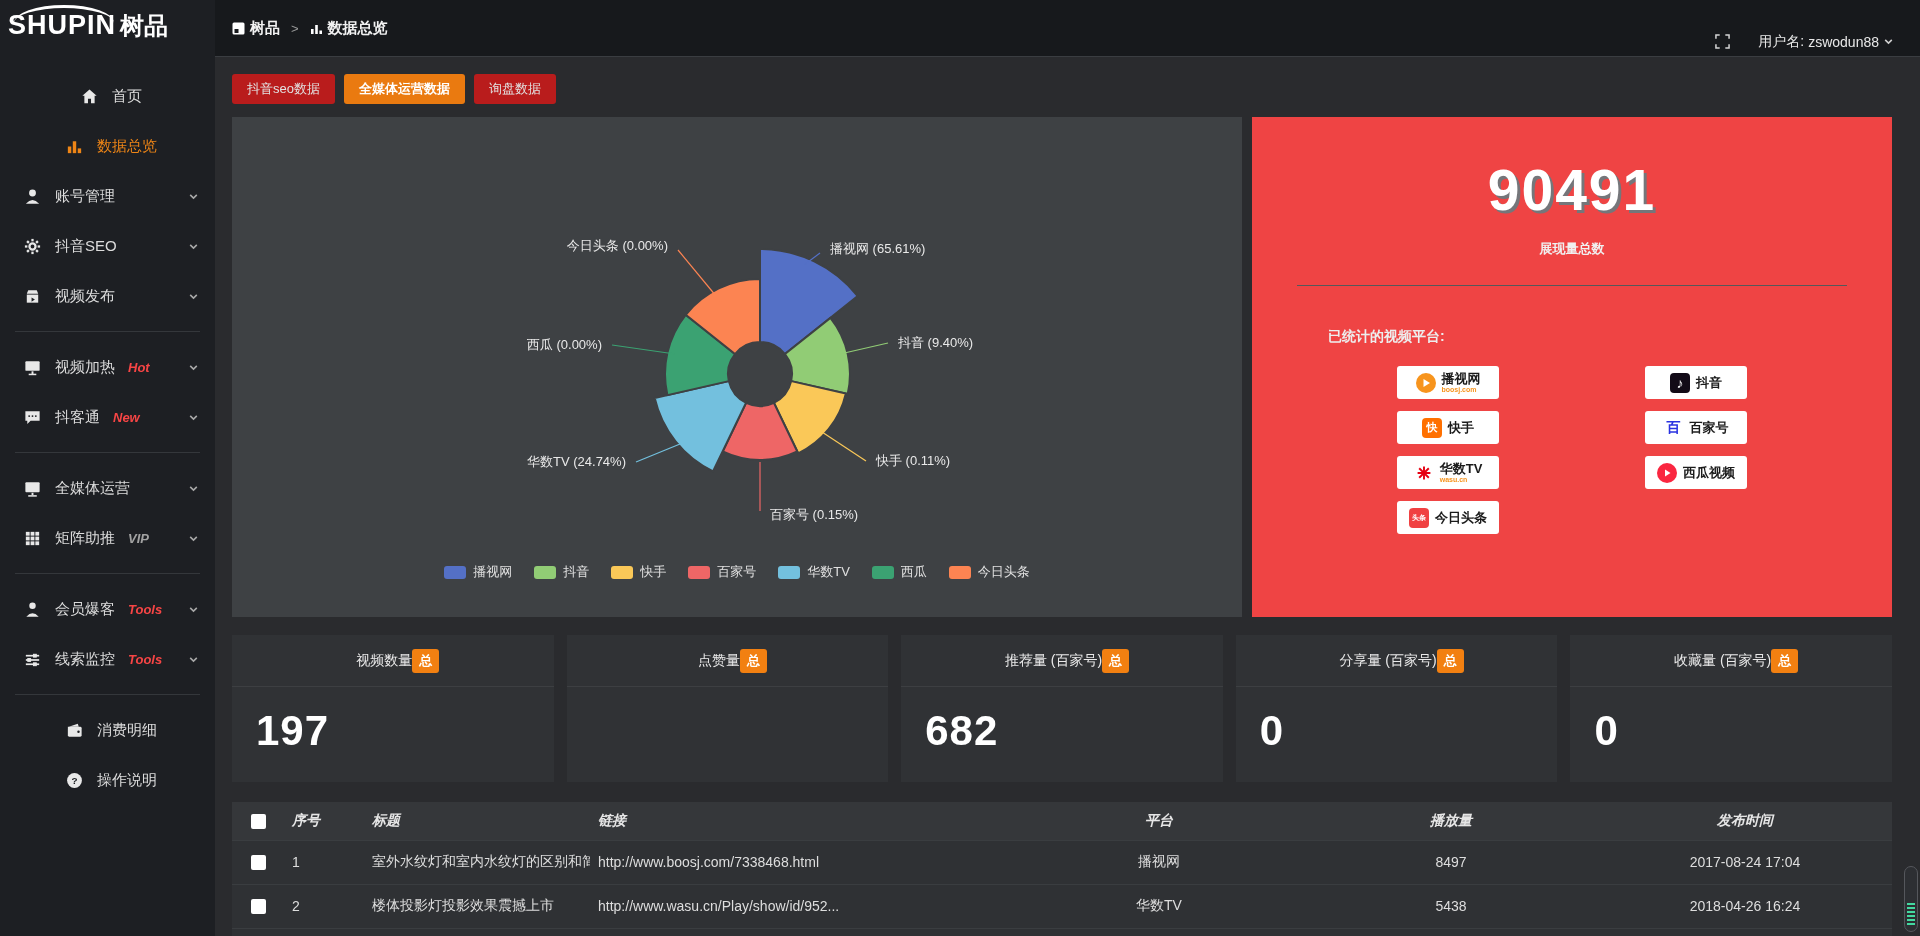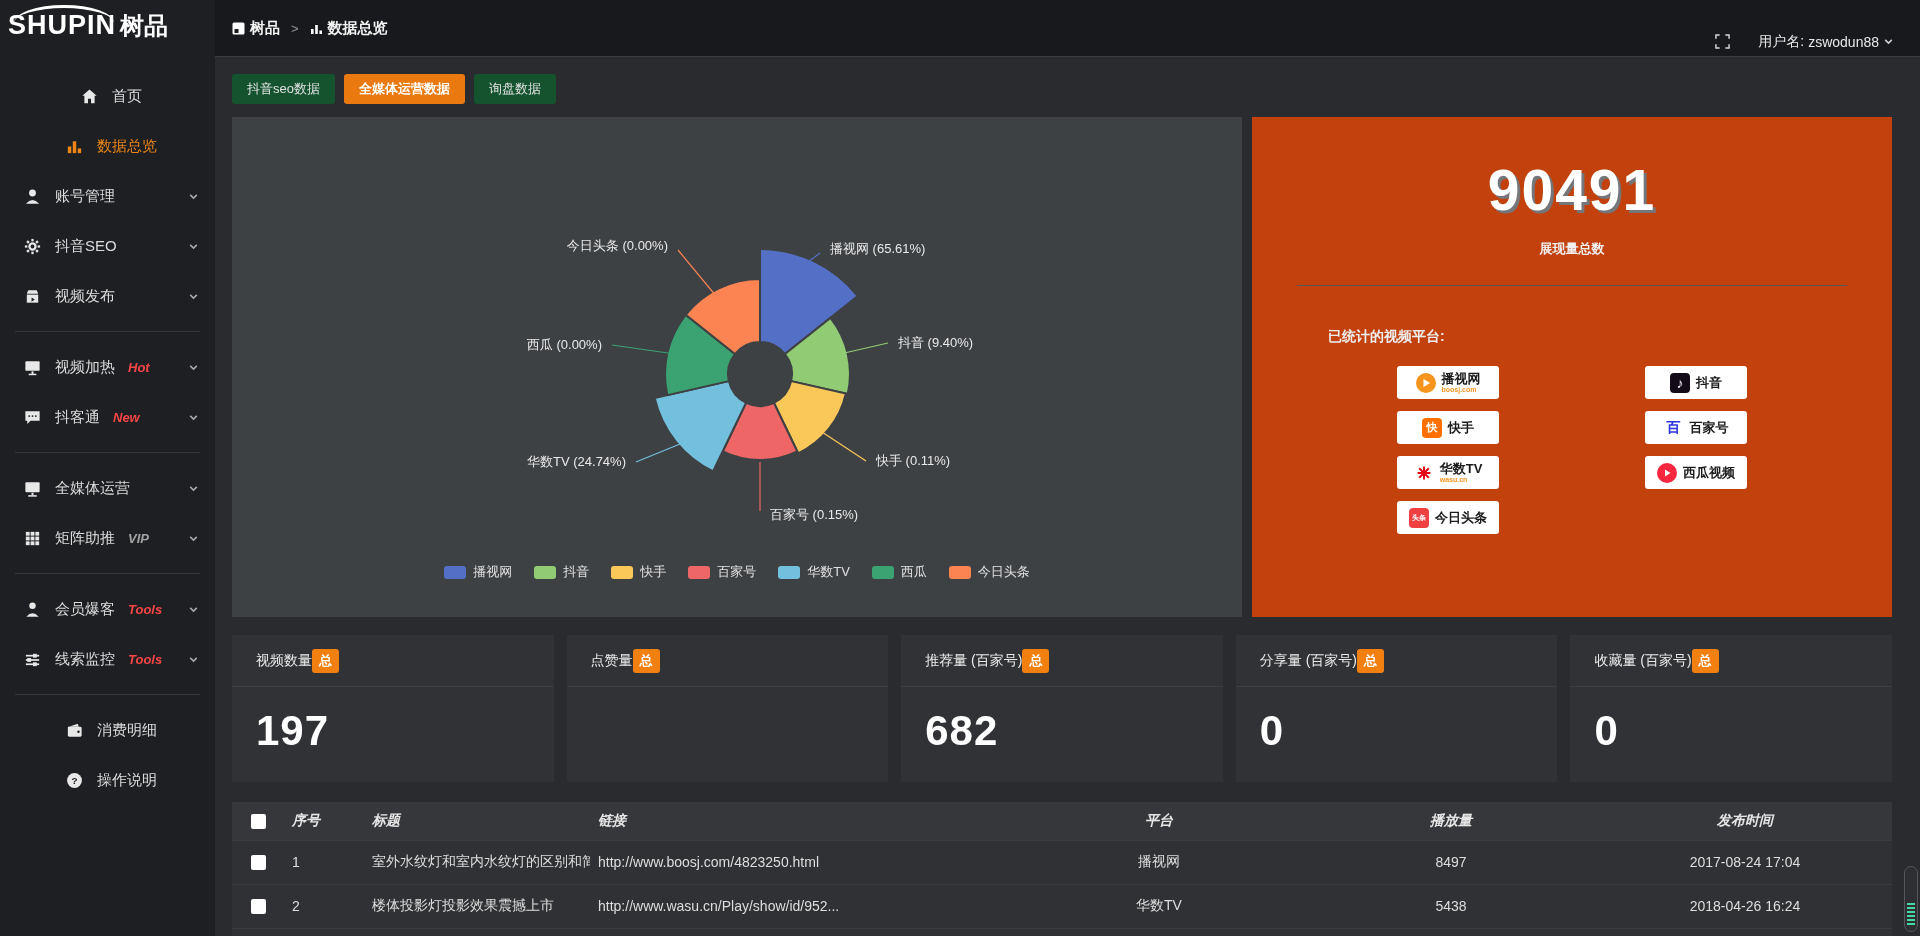--- a/index.html
+++ b/index.html
@@ -37,54 +37,54 @@
   .crumb-sep { margin:0 11px; color:#999; font-size:13px; font-weight:normal; }
   .user-area { margin-left:auto; display:flex; align-items:center; gap:28px;margin-top:27px; }
   .fs-icon { display:flex; cursor:pointer; }
   .user-name { font-size:14px; color:#e8e8e8; display:flex; align-items:center; gap:4px; cursor:pointer; }
 
   .content { flex:1; padding:17px 28px 0 17px; }
 
   
   .tabs { display:flex; }
   .tab { display:inline-flex; height:30px; padding:0 15px; align-items:center;
-    background:#14532d; border-radius:3px; margin-right:9px; font-size:13px;
+    background:#b91c1c; border-radius:3px; margin-right:9px; font-size:13px;
     color:#e2e2e2; cursor:pointer; }
   .tab.active { background:#ea7a10; color:#fff; font-weight:bold; }
 
   
   .panels { display:flex; gap:10px; margin-top:13px; }
   .chart-panel { width:1010px; height:500px; background:#3e4144; position:relative; flex-shrink:0; }
   .chart-panel svg text { font-family:"Liberation Sans","DejaVu Sans",sans-serif; }
   .legend { position:absolute; left:0; right:0; bottom:36px; display:flex;
     justify-content:center; align-items:center; gap:22px; }
   .legend-item { display:flex; align-items:center; gap:7px; font-size:13px; color:#e0e0e0; cursor:pointer; }
   .legend-swatch { width:22px; height:13px; border-radius:3px; }
 
-  .right-panel { flex:1; height:500px; background:#c2410c; }
+  .right-panel { flex:1; height:500px; background:#ef4444; }
   .big-number { text-align:center; margin-top:40px; font-size:57px; font-weight:900;
     color:#fff; letter-spacing:2px; text-shadow:3px 3px 0 #75767a; }
   .big-label { text-align:center; margin-top:17px; font-size:13px; font-weight:bold; color:#f0f0f0; }
   .rp-divider { height:1px; background:#55585b; margin:27px 45px 0; }
   .platforms-label { margin:42px 0 0 76px; font-size:14px; font-weight:bold; color:#ededed; }
   .badge-cols { display:flex; justify-content:center; gap:146px; margin-top:20px; }
   .badge-col { display:flex; flex-direction:column; gap:12px; }
   .plat-badge { width:102px; height:33px; background:#fff; border-radius:3px;
     display:flex; align-items:center; justify-content:center; gap:6px; cursor:pointer; }
   .pbi { width:20px; height:20px; border-radius:4px; display:flex; align-items:center;
     justify-content:center; color:#fff; font-size:11px; flex-shrink:0; overflow:hidden; }
   .pbi svg { width:16px; height:16px; }
   .plat-text { display:flex; flex-direction:column; align-items:flex-start; line-height:1.05; }
   .plat-name { font-size:13px; font-weight:bold; color:#1b1b1b; }
   .plat-sub { font-size:7px; color:#f7941d; font-weight:bold; }
 
   
   .cards { display:flex; gap:13px; margin-top:18px; }
   .card { flex:1; background:#303235; height:147px; }
-  .card-head { display:flex; justify-content:flex-start; align-items:center; height:52px;
+  .card-head { display:flex; justify-content:center; align-items:center; height:52px;
     padding:0 14px 0 24px; border-bottom:1px solid #3d3f42; font-size:14px; color:#eaeaea; }
   .badge-total { background:#f28011; color:#fff; font-size:13px; padding:3px 7px;
     border-radius:3px; font-weight:bold; cursor:pointer; }
   .card-value { font-size:42px; color:#fff; padding:20px 0 0 24px; font-weight:600; letter-spacing:1px; }
 
   
   .data-table { width:100%; border-collapse:collapse; margin-top:20px;
     table-layout:fixed; background:#2f3134; }
   .data-table th { height:38px; background:#35373a; font-size:14px; font-weight:bold;
     color:#e6e6e6; text-align:left; padding-left:8px;font-style:italic; }
@@ -555,21 +555,21 @@
               <th class="c">平台</th>
               <th class="c">播放量</th>
               <th class="c">发布时间</th>
             </tr>
           </thead>
         <tbody id="table-body">
             <tr>
               <td class="cb-cell"><span class="cb"></span></td>
     <td>1</td>
     <td class="cell-orange">室外水纹灯和室内水纹灯的区别和简介</td>
-    <td class="cell-orange">http://www.boosj.com/4823250.html</td>
+    <td class="cell-orange">http://www.boosj.com/7338468.html</td>
     <td class="c">播视网</td>
     <td class="c">8497</td>
     <td class="c">2017-08-24 17:04</td>
             </tr>
             <tr>
               <td class="cb-cell"><span class="cb"></span></td>
     <td>2</td>
     <td class="cell-orange">楼体投影灯投影效果震撼上市</td>
     <td class="cell-orange">http://www.wasu.cn/Play/show/id/952...</td>
     <td class="c">华数TV</td>

